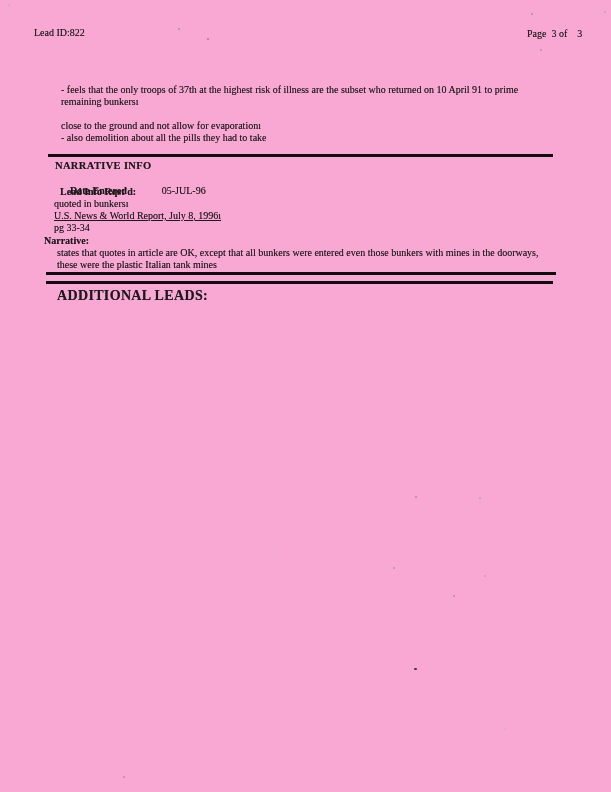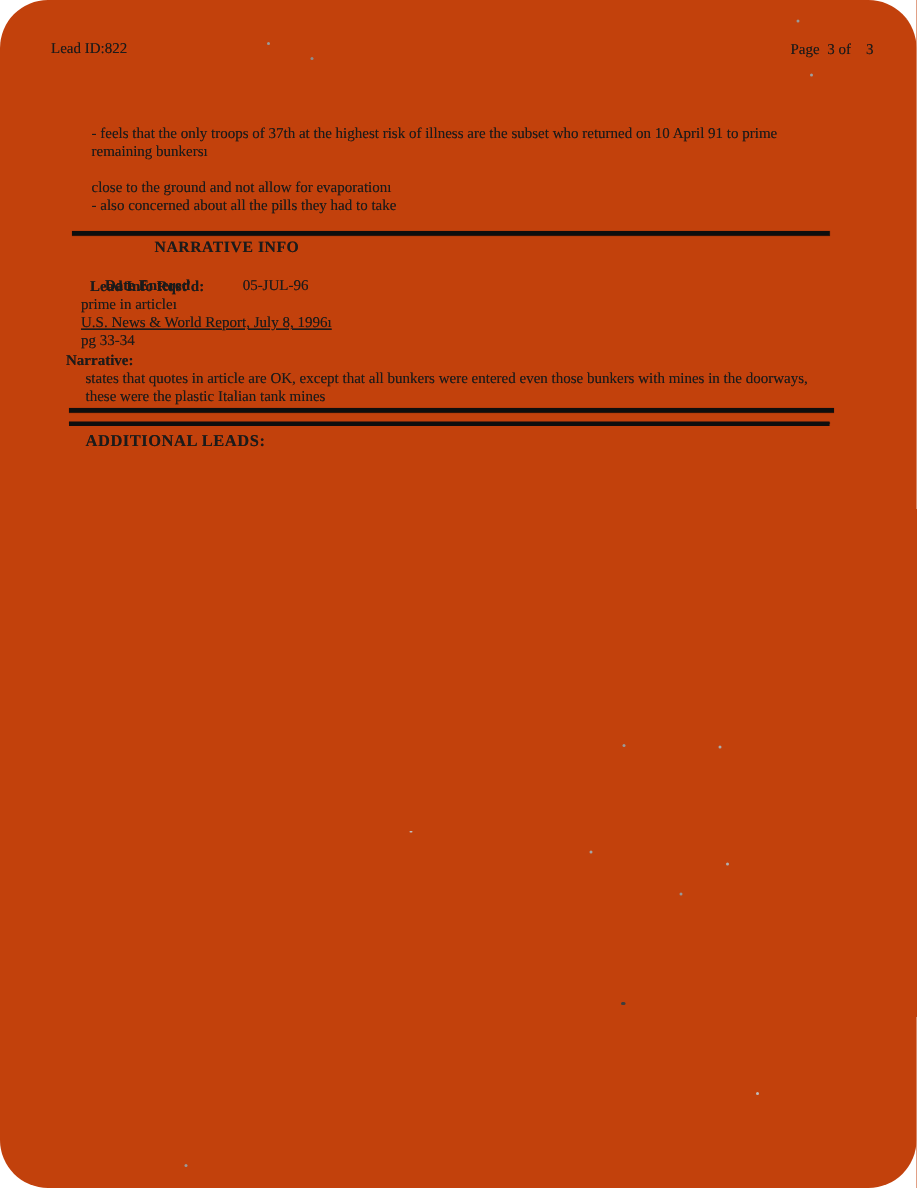--- a/index.html
+++ b/index.html
@@ -1,30 +1,29 @@
 <!DOCTYPE html>
 <html><head>
 <meta charset="utf-8">
 <style>
   html, body { margin: 0; padding: 0; }
   body { background: #ffffff; }
   .page {
     position: relative;
     width: 611px;
     height: 792px;
-    background: #c2410c;
+    background: #f9a8d4;
     overflow: hidden;
     font-family: "Liberation Serif", "DejaVu Serif", serif;
     color: #1b1b1b;
     text-shadow: 0 0 0.4px rgba(20,20,20,0.55);
-    border-radius: 32px;
   }
   .abs { position: absolute; white-space: pre; }
   .t10 { font-size: 10px; line-height: 12px; }
-  .t105 { font-size: 10.5px; line-height: 12px; margin-left: 48px; }
+  .t105 { font-size: 10.5px; line-height: 12px; }
   .b { font-weight: bold; }
   .rule {
     position: absolute;
     background: #0e0e0e;
     box-shadow: 0 0 0.5px rgba(0,0,0,0.6);
   }
   .speck { position: absolute; border-radius: 1px; }
   .val-gap { margin-left: 7px; padding-left: 28px; }
   .kicker { letter-spacing: 0.35px; }
 </style>
@@ -32,45 +31,45 @@
 <body>
 
 <div class="page">
 
   <div class="abs t10" style="left:34px; top:27px;">Lead ID:822</div>
   <div class="abs t10" style="left:527px; top:28px;">Page  3 of    3</div>
 
   <div class="abs t10" style="left:61px; top:84px;">- feels that the only troops of 37th at the highest risk of illness are the subset who returned on 10 April 91 to prime</div>
   <div class="abs t10" style="left:61px; top:96px;">remaining bunkersı</div>
   <div class="abs t10" style="left:61px; top:120px;">close to the ground and not allow for evaporationı</div>
-  <div class="abs t10" style="left:61px; top:132px;">- also concerned about all the pills they had to take</div>
+  <div class="abs t10" style="left:61px; top:132px;">- also demolition about all the pills they had to take</div>
 
   <div class="rule" style="left:48px; top:154px; width:505px; height:3px;"></div>
 
   <div class="abs t105 b kicker" style="left:55px; top:160px;">NARRATIVE INFO</div>
 
   <div class="abs t10" style="left:60px; top:173px;">
     <span class="b">Date Entered</span><span class="val-gap">05-JUL-96</span>
   </div>
 
   <div class="abs t10 b" style="left:60px; top:186px;">Lead Info Rqst'd:</div>
 
-  <div class="abs t10" style="left:54px; top:198px;">prime in articleı</div>
+  <div class="abs t10" style="left:54px; top:198px;">quoted in bunkersı</div>
   <div class="abs t10" style="left:54px; top:210px;text-decoration:underline;">U.S. News &amp; World Report, July 8, 1996ı</div>
   <div class="abs t10" style="left:54px; top:222px;">pg 33-34</div>
 
   <div class="abs t10 b" style="left:44px; top:235px;">Narrative:</div>
 
   <div class="abs t10" style="left:57px; top:247px;">states that quotes in article are OK, except that all bunkers were entered even those bunkers with mines in the doorways,</div>
   <div class="abs t10" style="left:57px; top:259px;">these were the plastic Italian tank mines</div>
 
   <div class="rule" style="left:46px; top:272px; width:510px; height:2.5px;"></div>
   <div class="rule" style="left:46px; top:281px; width:507px; height:3px;"></div>
 
-  <div class="abs b kicker" style="left:57px; top:288px; font-size:11px;">ADDITIONAL LEADS:</div>
+  <div class="abs b kicker" style="left:57px; top:288px; font-size:14px;">ADDITIONAL LEADS:</div>
 
   <div class="speck" style="left:8px;   top:4px;   width:2px; height:1.5px; background:#b5b5b5;"></div>
   <div class="speck" style="left:178px; top:28px;  width:1.5px; height:2px; background:#9a9a9a;"></div>
   <div class="speck" style="left:207px; top:38px;  width:2px; height:2px; background:#8d8d8d;"></div>
   <div class="speck" style="left:531px; top:13px;  width:1.5px; height:2px; background:#9a9a9a;"></div>
   <div class="speck" style="left:604px; top:11px;  width:2px; height:2px; background:#ababab;"></div>
   <div class="speck" style="left:540px; top:49px;  width:1.5px; height:1.5px; background:#9f9f9f;"></div>
   <div class="speck" style="left:415px; top:496px; width:2px; height:1.5px; background:#9a9a9a;"></div>
   <div class="speck" style="left:479px; top:497px; width:1.5px; height:1.5px; background:#ababab;"></div>
   <div class="speck" style="left:393px; top:567px; width:2px; height:2px; background:#a5a5a5;"></div>

